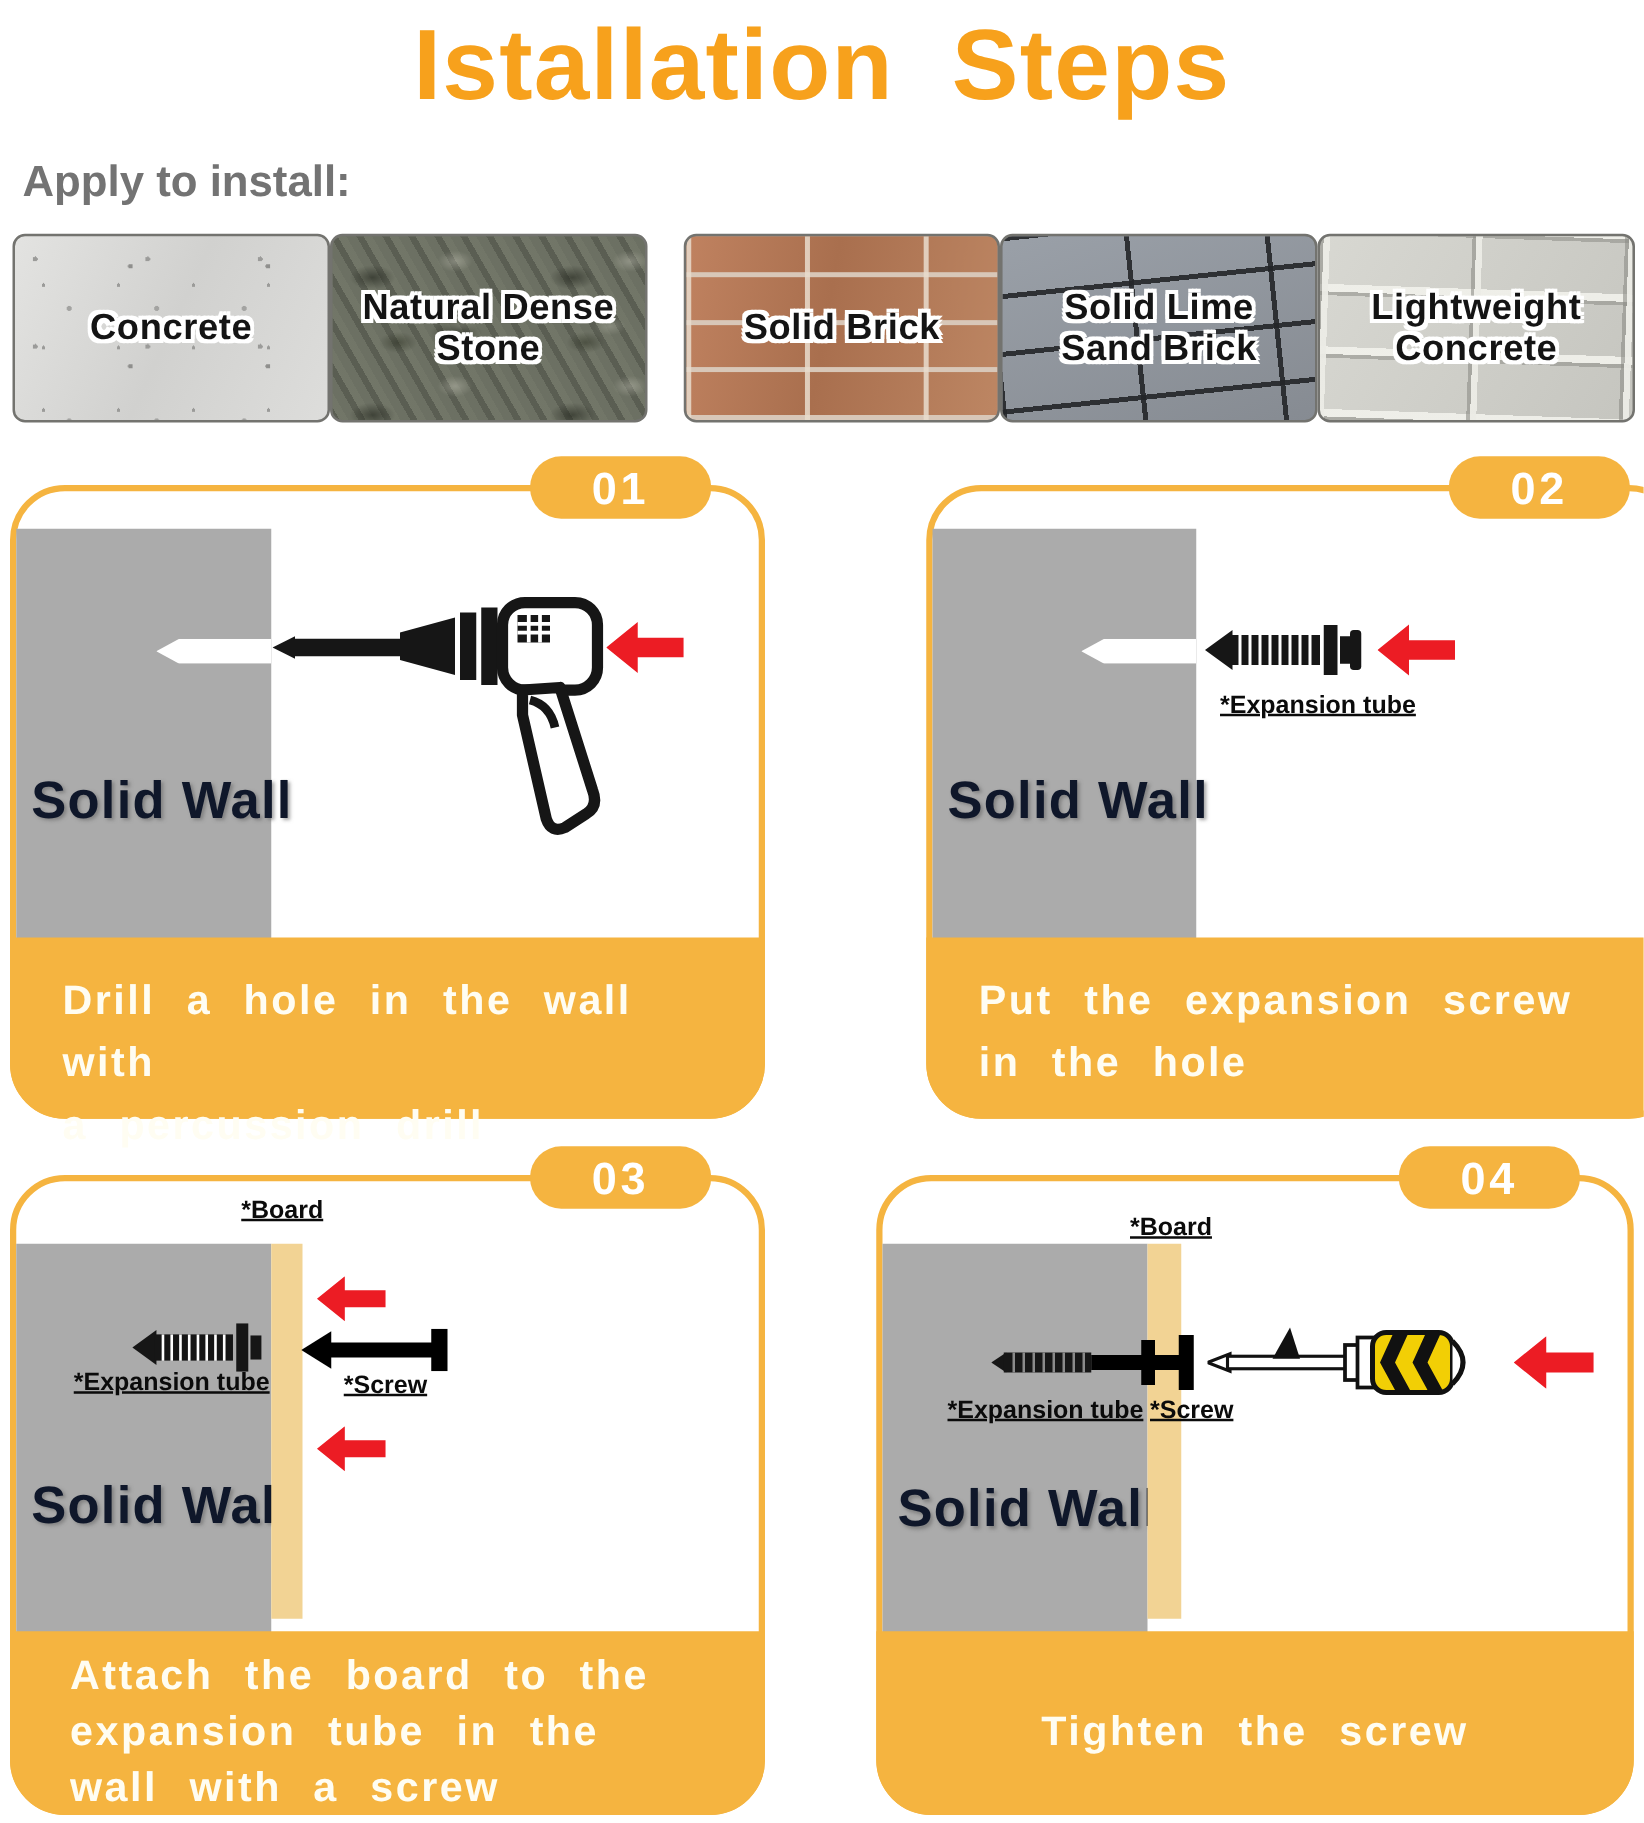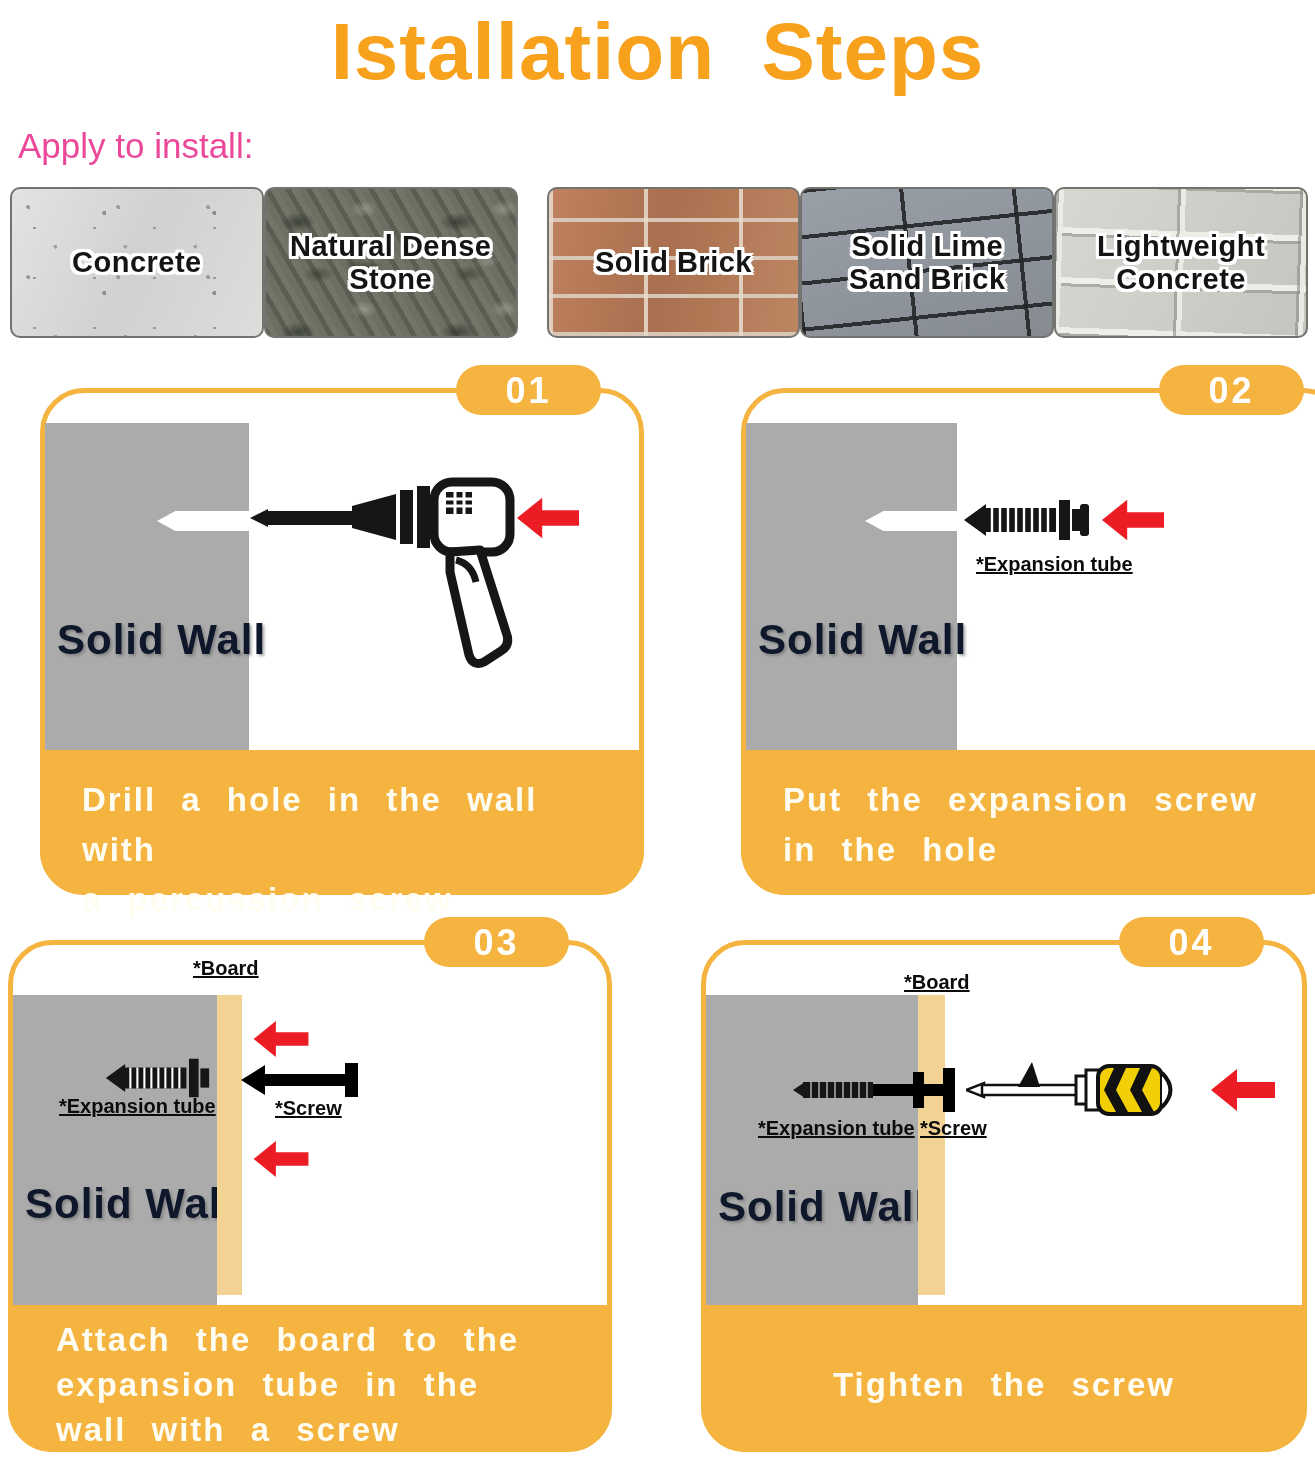--- a/index.html
+++ b/index.html
@@ -15,21 +15,21 @@
   .page{
     position:relative;width:1315px;height:1458px;background:#fff;
     font-family:"Liberation Sans",sans-serif;overflow:hidden;padding-left:12px;
   }
   .title{
     position:absolute;left:0;right:0;top:0;height:100px;line-height:104px;
     text-align:center;font-size:80px;font-weight:700;letter-spacing:1px;
     color:var(--title-orange);white-space:pre;
   }
   .subtitle{
-    position:absolute;left:18px;top:126px;font-size:35px;font-weight:400;color:#ec4899;
+    position:absolute;left:18px;top:126px;font-size:35px;font-weight:700;color:#737373;
   }
   
   .materials{
     position:absolute;left:10px;top:187px;width:1298px;height:151px;
     display:flex;
   }
   .tile{
     flex:1;position:relative;border-radius:10px;border:2px solid #73736f;
     display:flex;align-items:center;justify-content:center;overflow:hidden;
   }
@@ -80,21 +80,21 @@
     background-image:
       repeating-linear-gradient(92deg, rgba(140,140,134,.6) 0 3px, rgba(236,236,230,.95) 3px 8px, transparent 8px 122px),
       repeating-linear-gradient(2deg, rgba(140,140,134,.55) 0 3px, rgba(240,240,234,.95) 3px 9px, transparent 9px 50px),
       linear-gradient(120deg,#d8d8d2 0%,#c5c5bf 100%);
   }
   
   .step-card{
     position:absolute;background:#fff;border:5px solid var(--card-orange);
     border-radius:44px;
   }
-  .card-01{left:8px;top:388px;width:604px;height:507px;margin-left:32px;}
+  .card-01{left:8px;top:388px;width:604px;height:507px;}
   .card-02{left:741px;top:388px;width:606px;height:507px;}
   .card-03{left:8px;top:940px;width:604px;height:512px;}
   .card-04{left:701px;top:940px;width:606px;height:512px;}
   .badge{
     position:absolute;top:-28px;right:38px;width:145px;height:50px;
     background:var(--card-orange);border-radius:26px;color:#fff;
     font-size:36px;font-weight:700;text-align:center;line-height:51px;letter-spacing:3px;
     z-index:5;
   }
   .caption{
@@ -170,21 +170,21 @@
       <line x1="196" y1="66" x2="222" y2="66" stroke="#ffffff" stroke-width="3"></line>
       <line x1="205" y1="52" x2="205" y2="74" stroke="#ffffff" stroke-width="3"></line>
       <line x1="214" y1="52" x2="214" y2="74" stroke="#ffffff" stroke-width="3"></line>
       <path d="M 200,112 L 230,110 L 256,192 Q 261,205 251,211 L 234,222 Q 223,227 219,215 L 200,132 Z" fill="#ffffff" stroke="#161616" stroke-width="9" stroke-linejoin="round"></path>
       <path d="M 206,120 Q 222,124 226,142" fill="none" stroke="#161616" stroke-width="7"></path>
     </svg>
     <svg class="icon" style="left:472px;top:104px;" width="62" height="42" viewBox="0 0 64 42">
       <polygon points="0,21 26,0 26,13 64,13 64,29 26,29 26,42" fill="var(--arrow-red)"></polygon>
     </svg>
     <div class="caption caption-row1">Drill a hole in the wall with
-a percussion screw</div>
+a percussion drill</div>
   </div>
 
   <div class="step-card card-02">
     <div class="badge">02</div>
     <div class="wall wall-row1" style="width:211px;">
       <div class="hole" style="top:88px;"></div>
       <div class="wall-label" style="top:193px;">Solid Wall</div>
     </div>
     <svg class="icon" style="left:218px;top:103px;" width="126" height="48" viewBox="0 0 126 48">
       <polygon points="0,24 22,8 22,40" fill="#161616"></polygon>

